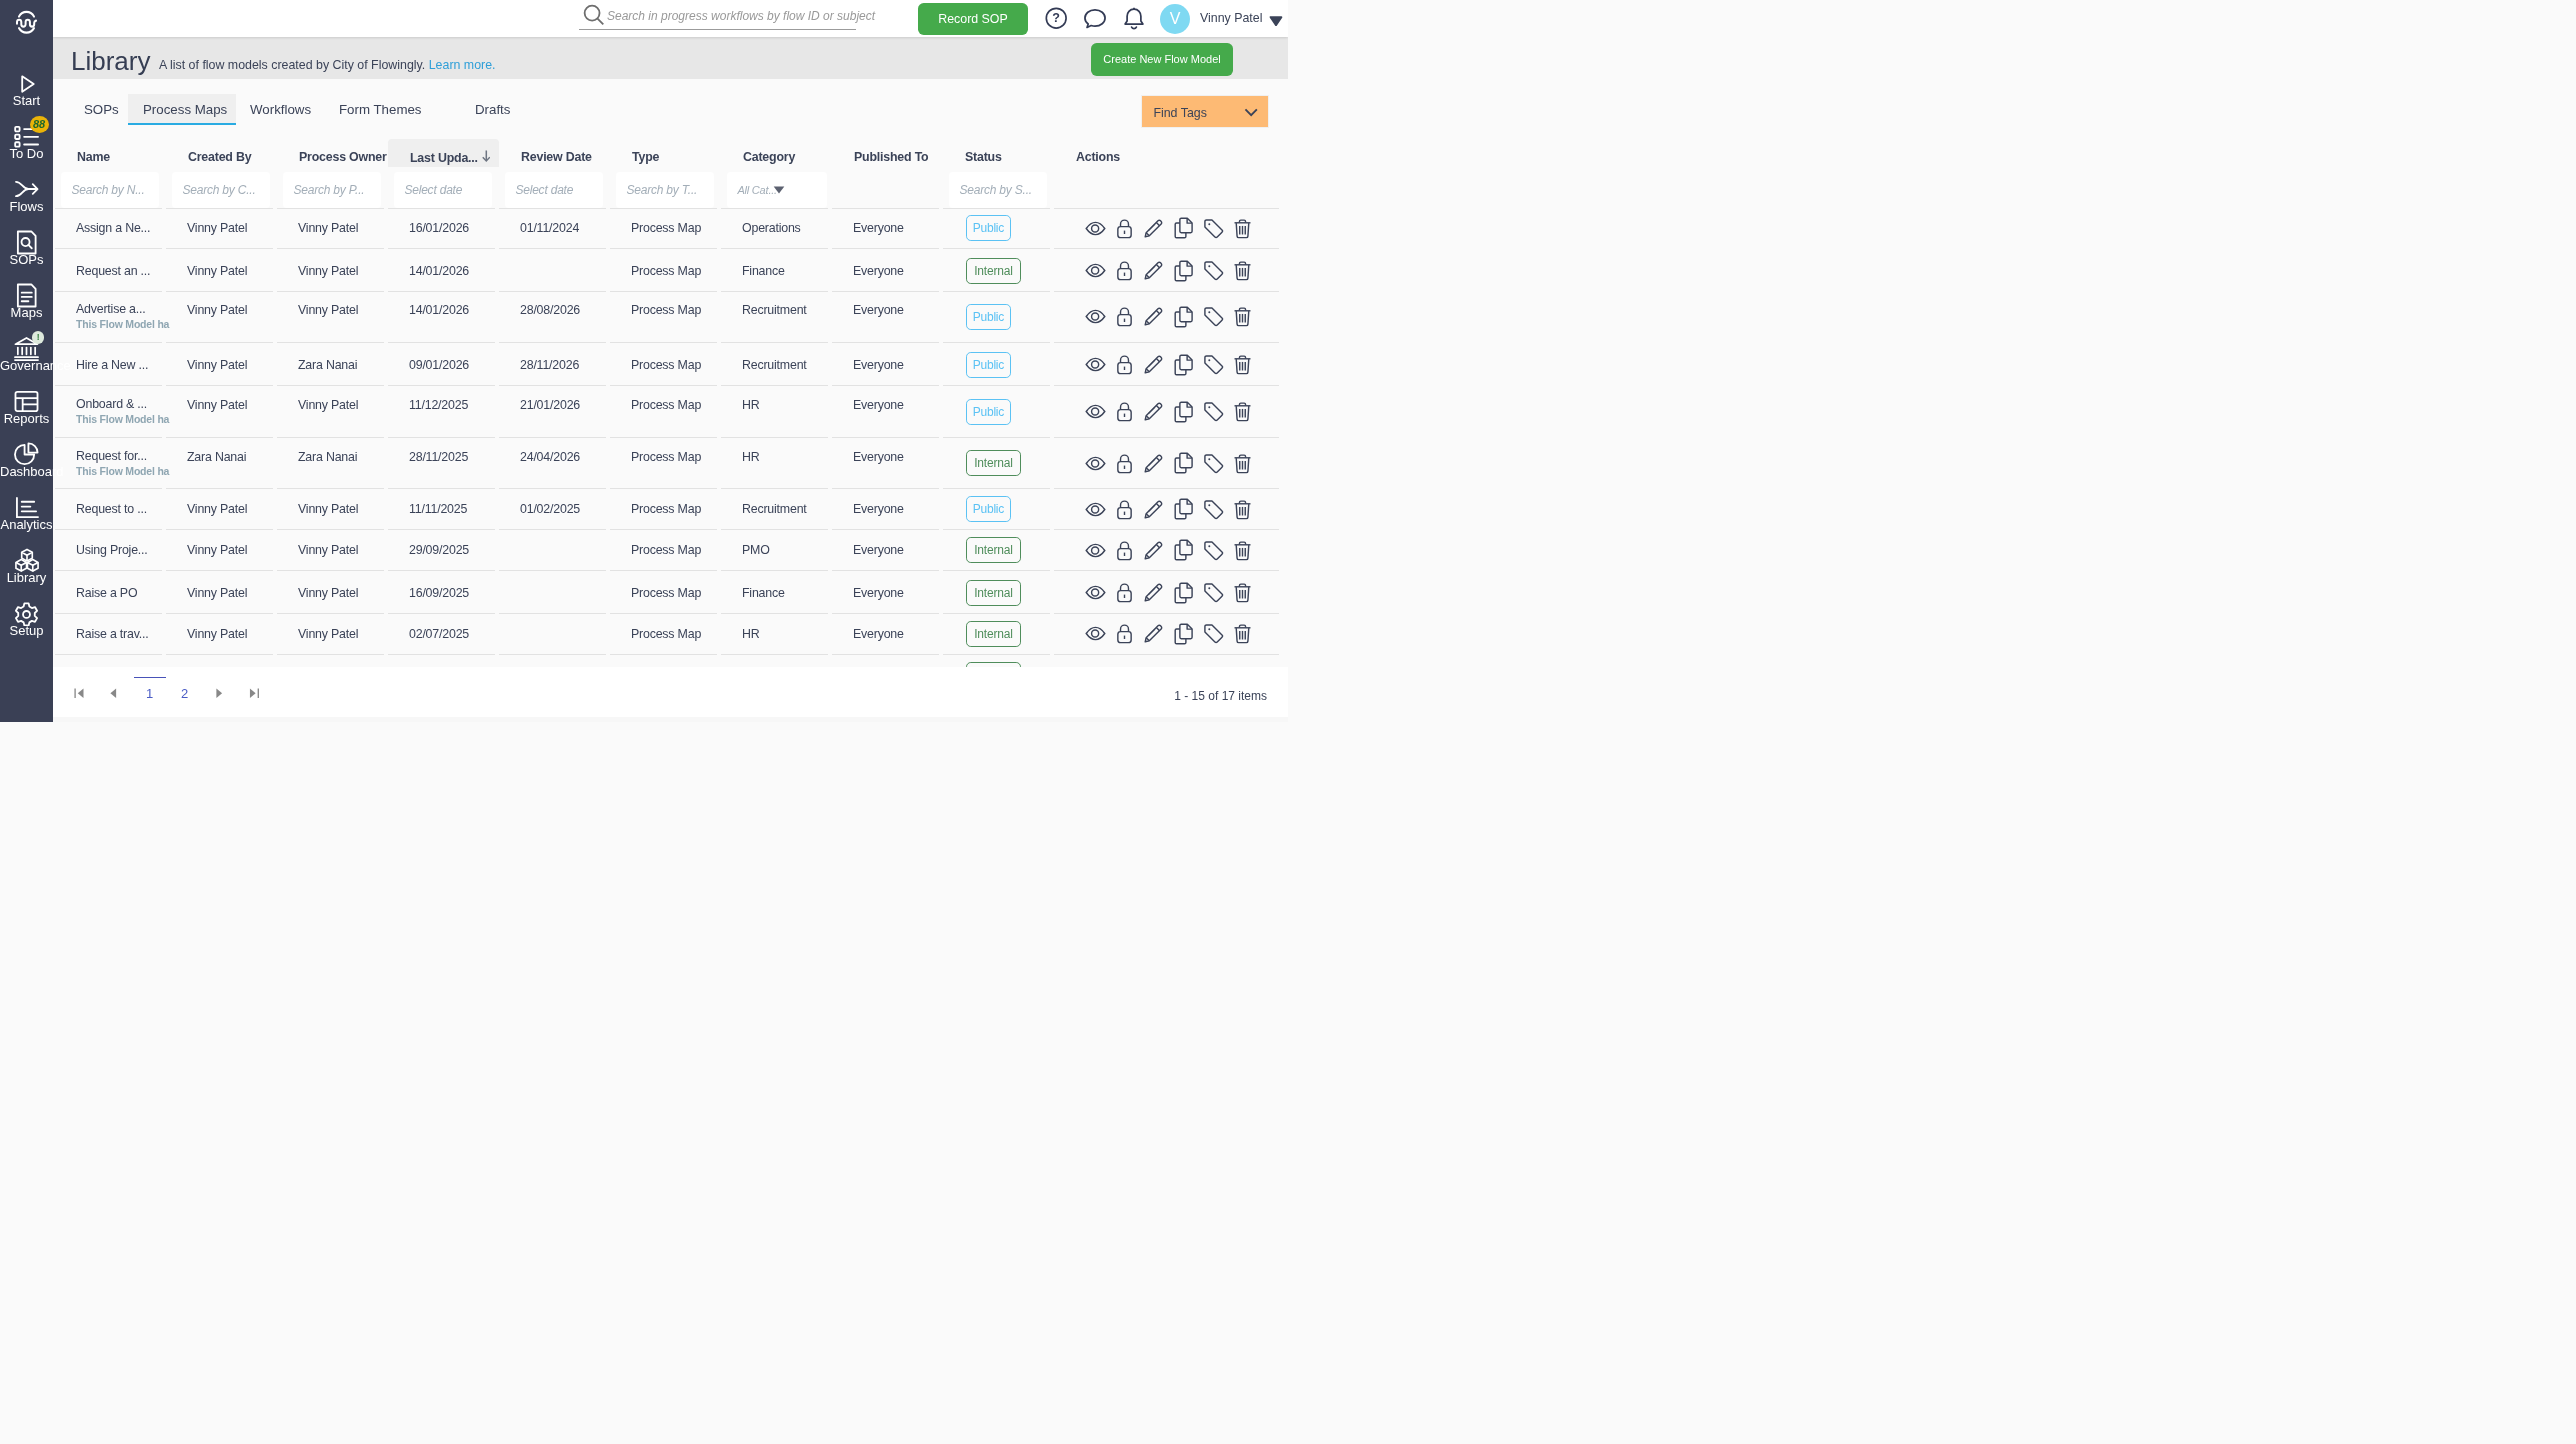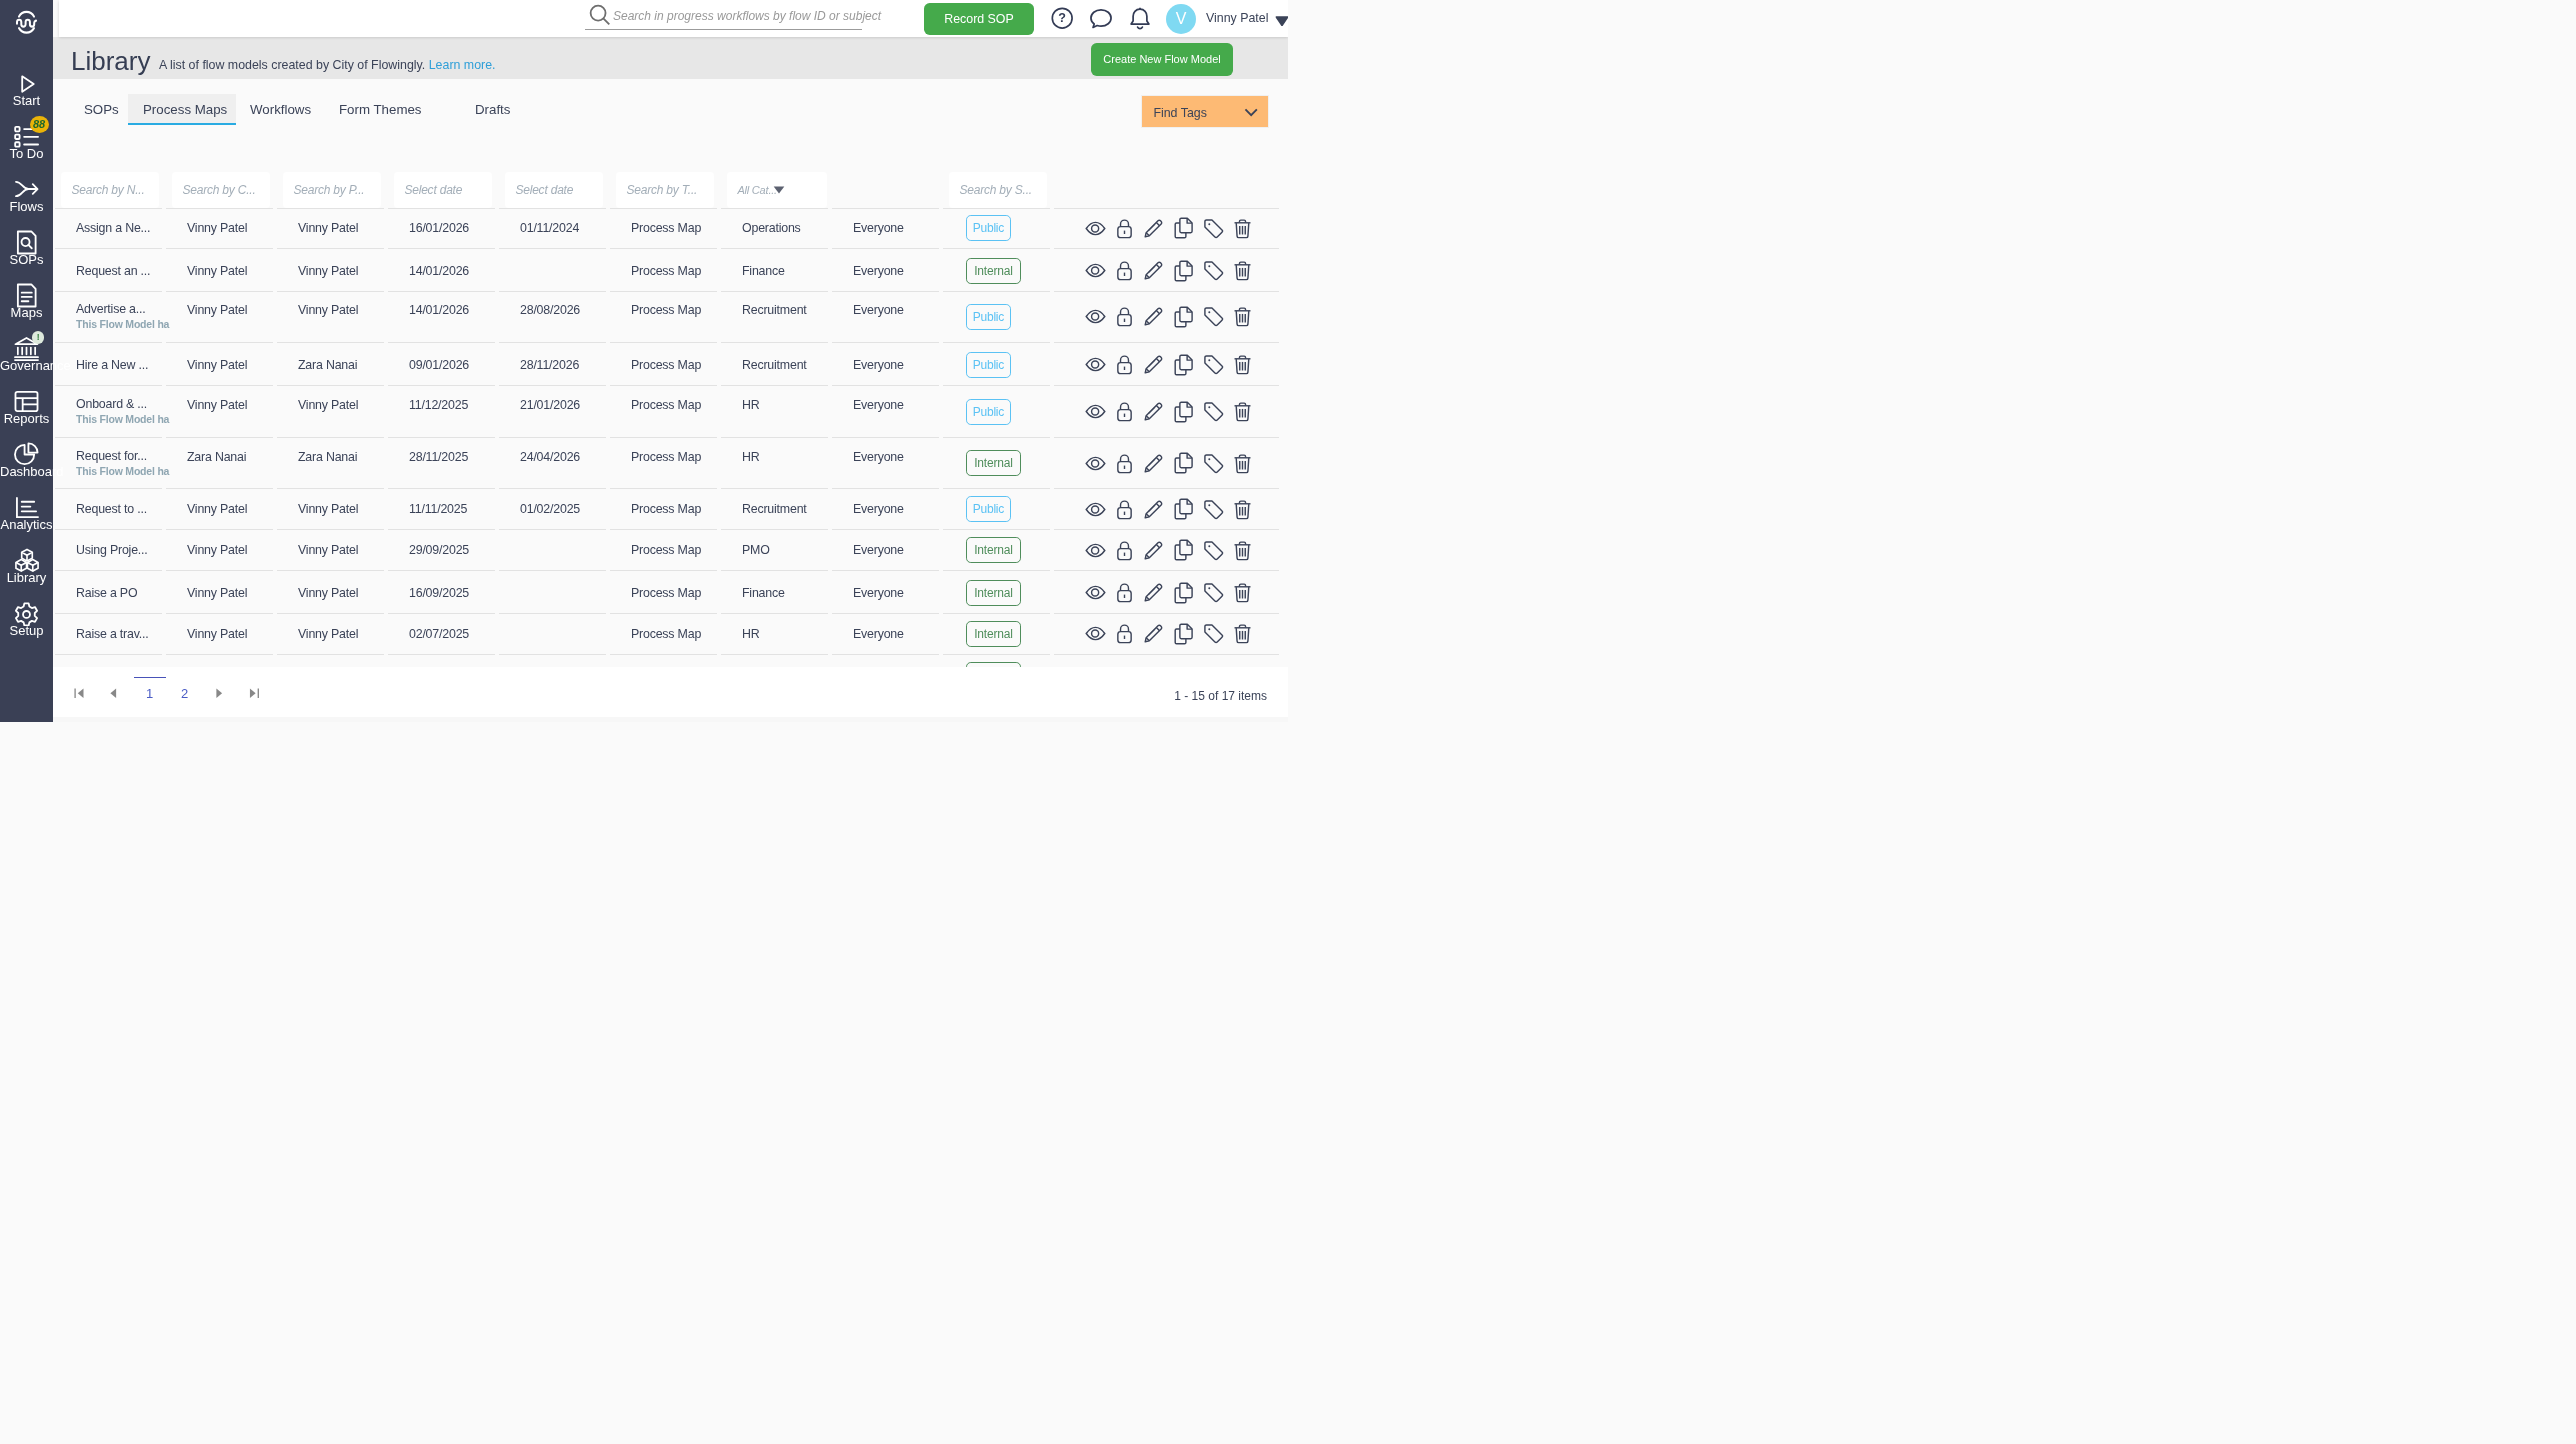--- a/index.html
+++ b/index.html
@@ -11,21 +11,21 @@
   .logo { position:absolute; left:16px; top:8.8px; }
   .nav { position:absolute; top:72px; left:0; width:53px; }
   .nav-item { height:53px; padding-top:1px; position:relative; text-align:center; }
   .nav-item svg { display:block; margin:0 auto; }
   .nav-item .icobox { height:21px; display:flex; align-items:center; justify-content:center; }
   .nav-item .lbl { display:block; color:#fff; font-size:13px; margin-top:1px; line-height:11.4px; white-space:nowrap; }
   .badge88 { position:absolute; top:-8.6px; left:29.5px; width:19px; height:17px; background:#eab308; border-radius:50%; color:#1e682b; font-size:11px; font-weight:bold; line-height:17px; text-align:center;font-style:italic; }
   .badgeEx { position:absolute; top:-5.7px; left:32px; width:12.4px; height:12.4px; background:#dde9dc; border-radius:50%; color:#2f7a3a; font-size:8.6px; font-weight:bold; line-height:12.4px; text-align:center; }
 
   
-  .topbar { position:absolute; left:59px; right:0; top:0; height:37px; background:#fff; box-shadow:0 1.4px 2.9px rgba(0,0,0,0.18); z-index:20;text-decoration:underline; }
+  .topbar { position:absolute; left:53px; right:0; top:0; height:37px; background:#fff; box-shadow:0 1.4px 2.9px rgba(0,0,0,0.18); z-index:20;text-decoration:underline; }
   .search-line { position:absolute; left:526px; top:29px; width:277px; height:1px; background:#9b9b9b; }
   .search-ico { position:absolute; left:530px; top:3.8px; }
   .search-ph { position:absolute; left:554px; top:8.6px; font-style:italic; color:#999; font-size:12px; white-space:nowrap; }
   .btn-green { background:#45aa4b; color:#fff; border-radius:3.8px; text-align:center; }
   .record-sop { position:absolute; left:865px; top:2.5px; width:110px; height:32px; font-size:12.4px; line-height:32px; border-radius:5.7px; }
   .tb-ico { position:absolute; top:7.1px; }
   .avatar { position:absolute; left:1107px; top:3.6px; width:30px; height:30px; border-radius:50%; background:#7fd9f2; color:#fff; font-size:16px; text-align:center; line-height:30px; }
   .uname { position:absolute; left:1147px; top:11.4px; font-size:12.4px; color:#3b4358; white-space:nowrap; }
   .caret { position:absolute; left:1216px; top:15.7px; }
 
@@ -272,20 +272,35 @@
 <div class="tab" style="left:339px; top:102px;">Form Themes</div>
 <div class="tab" style="left:447px; top:102px;margin-left:28px;">Drafts</div>
 <div class="findtags">
   <span class="ft-lbl">Find Tags</span>
   <svg width="14.3" height="9.5" viewBox="0 0 15 10">
       <path d="M1.5 1.5 L7.5 7.5 L13.5 1.5" fill="none" stroke="#3b4358" stroke-width="2"></path>
     </svg>
 </div>
 
 <div class="grid">
+    <div class="grow hrow" style="top:0; height:28px;">
+      <div class="cell">Name</div>
+      <div class="cell">Created By</div>
+      <div class="cell">Process Owner</div>
+      <div class="cell hl">Last Upda...<svg style="margin-left:3.8px" width="8.6" height="12.4" viewBox="0 0 9 13">
+          <line x1="4.5" y1="0.5" x2="4.5" y2="11" stroke="#6e7582" stroke-width="1.6"></line>
+          <path d="M0.8 7.5 L4.5 11.5 L8.2 7.5" fill="none" stroke="#6e7582" stroke-width="1.6"></path>
+        </svg></div>
+      <div class="cell">Review Date</div>
+      <div class="cell">Type</div>
+      <div class="cell">Category</div>
+      <div class="cell">Published To</div>
+      <div class="cell">Status</div>
+      <div class="cell">Actions</div>
+    </div>
     <div class="grow frow" style="top:28px; height:42px;">
       <div class="cell">
         <div class="fakeinput">Search by N...</div>
       </div>
       <div class="cell">
         <div class="fakeinput">Search by C...</div>
       </div>
       <div class="cell">
         <div class="fakeinput">Search by P...</div>
       </div>

